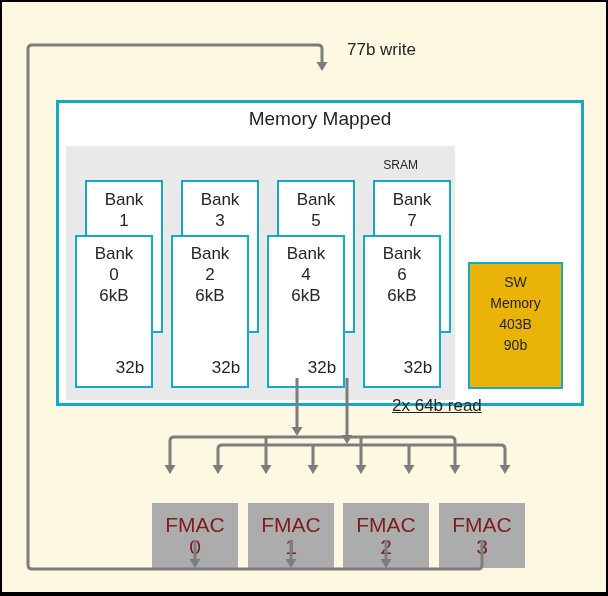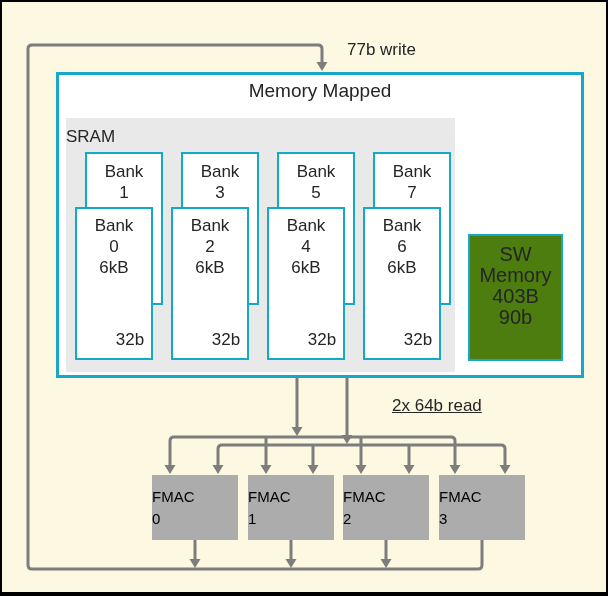--- a/index.html
+++ b/index.html
@@ -6,47 +6,47 @@
   .canvas{
     position:relative;width:608px;height:596px;
     background:#fcf8e1;overflow:hidden;
     font-family:"Liberation Sans", sans-serif;
     color:#252525;
   }
   .frame{
     position:absolute;inset:0;z-index:10;pointer-events:none;
     border:2px solid #000;border-bottom-width:4px;
   }
-  .abs{position:absolute;box-sizing:border-box;}
+  .abs{position:absolute;box-sizing:border-box;margin-top:28px;}
   .lbl{position:absolute;font-size:17px;line-height:20px;white-space:nowrap;z-index:4;}
   .mm-box{
     left:56px;top:72px;width:528px;height:306px;
     background:#ffffff;border:3px solid #15a9c7;z-index:1;
   }
   .mm-title{left:56px;top:80px;width:528px;text-align:center;font-size:19px;line-height:22px;z-index:2;}
   .sram{
     left:66px;top:118px;width:389px;height:254px;
     background:#e9e9e9;z-index:1;
   }
-  .sram-title{left:66px;top:126px;width:352px;text-align:left;font-size:17px;line-height:22px;z-index:2;}
+  .sram-title{left:66px;top:126px;width:352px;text-align:right;font-size:12px;line-height:22px;z-index:2;}
   .bank{
     width:78px;height:153px;background:#ffffff;border:2.5px solid #15a9c7;
     text-align:center;font-size:17px;line-height:21px;
   }
   .bank-back{top:152px;z-index:2;padding-top:7px;}
   .bank-front{top:207px;z-index:3;padding-top:6px;}
   .bank .bus{position:absolute;left:16px;bottom:8px;width:100%;text-align:center;}
   .swcache{
     left:468px;top:234px;width:95px;height:127px;
-    background:#4d7c0f;border:2.5px solid #15a9c7;z-index:2;
-    text-align:center;font-size:20px;line-height:21px;padding-top:8px;
+    background:#eab308;border:2.5px solid #15a9c7;z-index:2;
+    text-align:center;font-size:14px;line-height:21px;padding-top:8px;
   }
   .fmac{
     top:475px;width:86px;height:65px;background:#acacac;z-index:2;
-    text-align:left;font-size:15px;line-height:22px;padding-top:11px;color:#000000;
+    text-align:center;font-size:21px;line-height:22px;padding-top:11px;color:#7f1d1d;
   }
   svg.wires{position:absolute;left:0;top:0;z-index:5;pointer-events:none;}
   svg .wire{fill:none;stroke:#7d7d7d;stroke-width:3;stroke-linejoin:round;}
   svg .head{fill:#7d7d7d;stroke:none;}
 </style>
 </head>
 <body>
 
 <div class="canvas">
 

